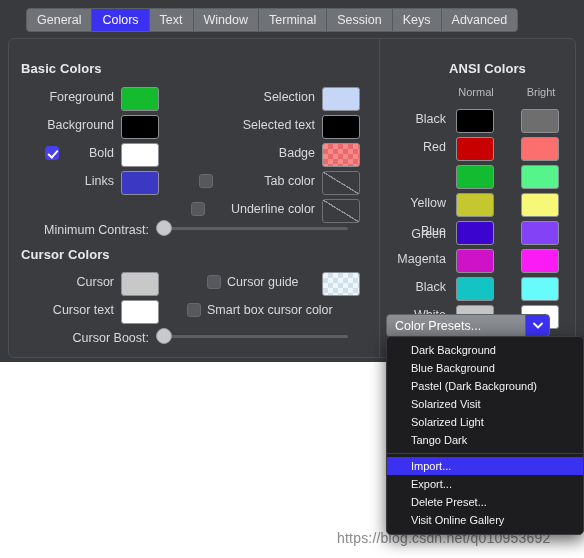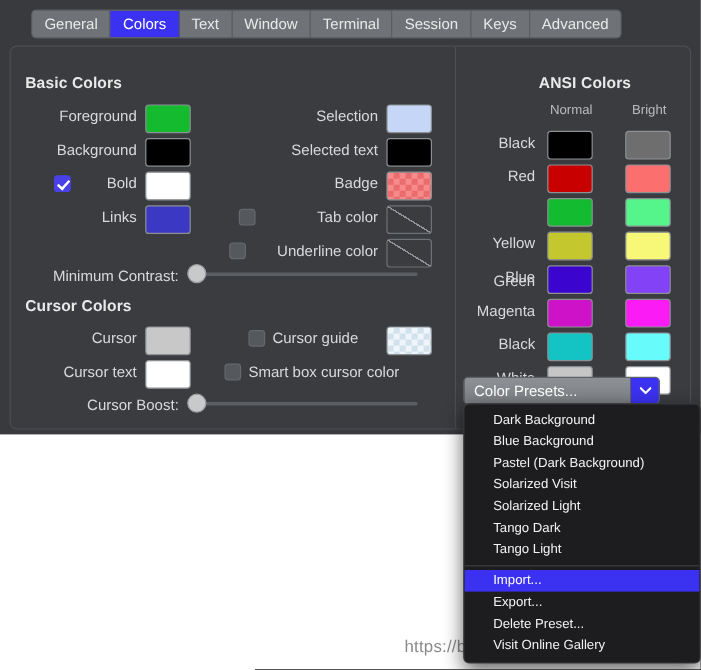--- a/index.html
+++ b/index.html
@@ -302,21 +302,20 @@
 
   <div class="watermark">https://blog.csdn.net/q010953692</div>
 
   <div class="menu" id="preset-menu">
       <div class="mi">Dark Background</div>
       <div class="mi">Blue Background</div>
       <div class="mi">Pastel (Dark Background)</div>
       <div class="mi">Solarized Visit</div>
       <div class="mi">Solarized Light</div>
       <div class="mi">Tango Dark</div>
-      <div class="mi">Tango Light</div>
       <div class="sep"></div>
       <div class="mi sel">Import...</div>
       <div class="mi">Export...</div>
       <div class="mi">Delete Preset...</div>
       <div class="mi">Visit Online Gallery</div>
     </div>
 
 </div>
 
 </body></html>

